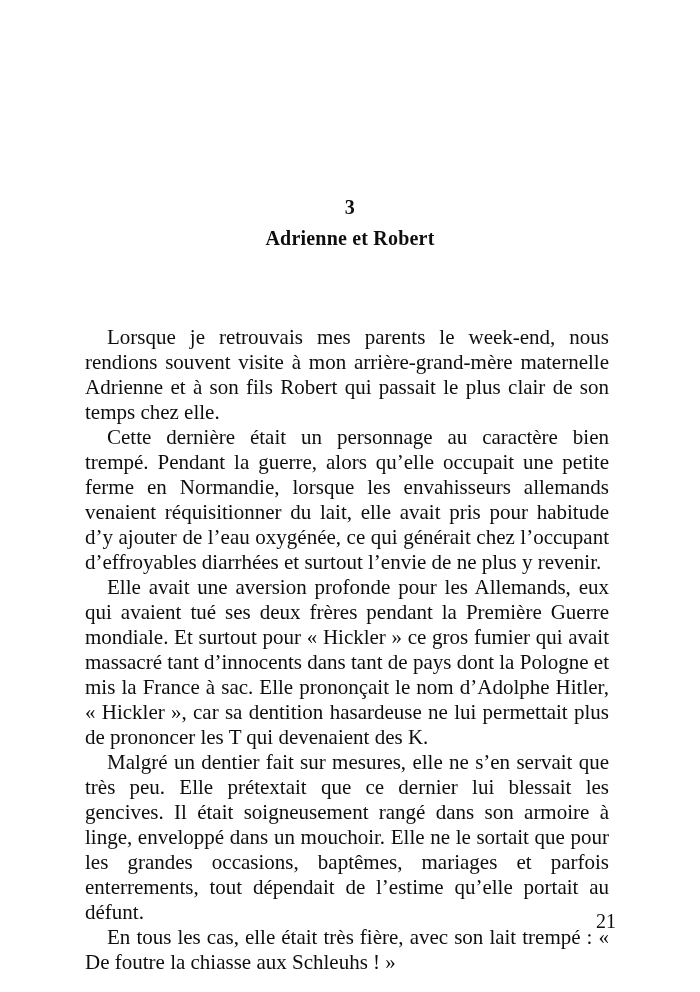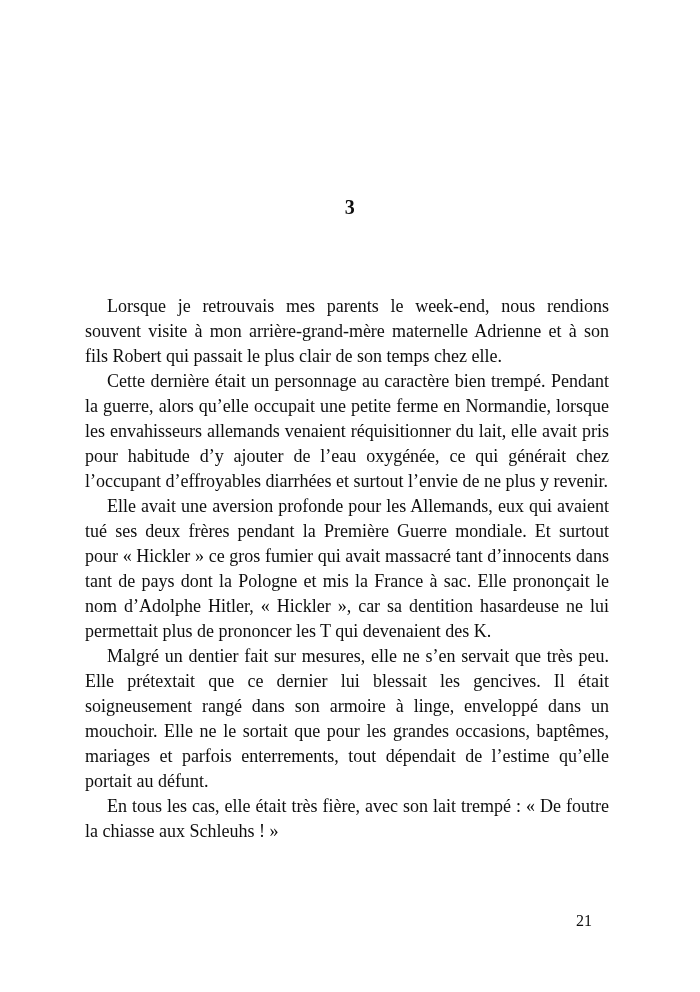--- a/index.html
+++ b/index.html
@@ -25,45 +25,46 @@
     line-height: 31px;
   }
   .chapter-number {
     letter-spacing: 0.5px;
   }
   .chapter-title {
     letter-spacing: 0.2px;
   }
   .body-text {
     margin: 71px 91px 12px 85px;
-    font-size: 18px;
+    font-size: 21px;
     line-height: 25px;
     text-align: justify;
     text-justify: inter-word;
   }
   .body-text p {
     margin: 0;
     padding: 0;
     text-indent: 22px;
   }
   .page-number {
     position: absolute;
     top: 910px;
-    right: 108px;
-    font-size: 16px;
+    right: 84px;
+    font-size: 20px;
     line-height: 22px;
   }
 </style>
 </head>
 <body>
 
 <div class="page">
 
   <header class="chapter-head">
     <div class="chapter-number">3</div>
+    <div class="chapter-title">Adrienne et Robert</div>
   </header>
 
   <main class="body-text">
   <p>Lorsque je retrouvais mes parents le week-end, nous rendions souvent visite à mon arrière-grand-mère maternelle Adrienne et à son fils Robert qui passait le plus clair de son temps chez elle.</p>
       <p>Cette dernière était un personnage au caractère bien trempé. Pendant la guerre, alors qu’elle occupait une petite ferme en Normandie, lorsque les envahisseurs allemands venaient réquisitionner du lait, elle avait pris pour habitude d’y ajouter de l’eau oxygénée, ce qui générait chez l’occupant d’effroyables diarrhées et surtout l’envie de ne plus y revenir.</p>
       <p>Elle avait une aversion profonde pour les Allemands, eux qui avaient tué ses deux frères pendant la Première Guerre mondiale. Et surtout pour « Hickler » ce gros fumier qui avait massacré tant d’innocents dans tant de pays dont la Pologne et mis la France à sac. Elle prononçait le nom d’Adolphe Hitler, « Hickler », car sa dentition hasardeuse ne lui permettait plus de prononcer les T qui devenaient des K.</p>
       <p>Malgré un dentier fait sur mesures, elle ne s’en servait que très peu. Elle prétextait que ce dernier lui blessait les gencives. Il était soigneusement rangé dans son armoire à linge, enveloppé dans un mouchoir. Elle ne le sortait que pour les grandes occasions, baptêmes, mariages et parfois enterrements, tout dépendait de l’estime qu’elle portait au défunt.</p>
       <p>En tous les cas, elle était très fière, avec son lait trempé : « De foutre la chiasse aux Schleuhs ! »</p>
     </main>
 

